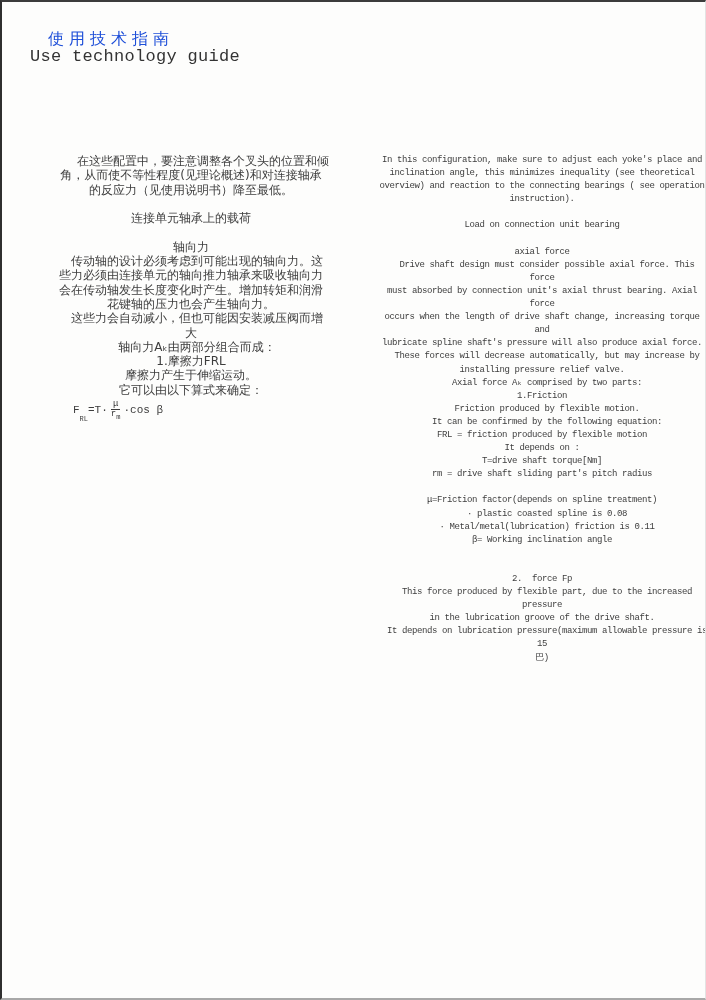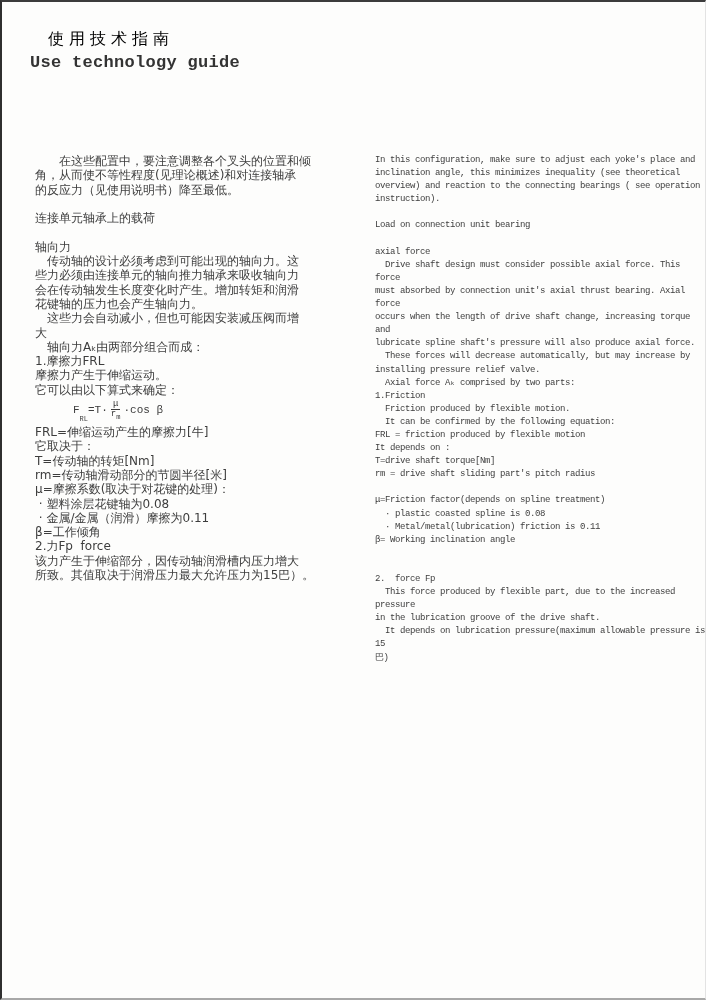--- a/index.html
+++ b/index.html
@@ -21,37 +21,37 @@
     overflow: hidden;
     color: #3a3a3a;
   }
   .title-zh {
     position: absolute;
     left: 46px;
     top: 27px;
     font-family: "DejaVu Serif", serif;
     font-size: 16px;
     letter-spacing: 5px;
-    color: #000000;
+    color: #1d4ed8;
     white-space: pre;
   }
   .title-en {
     position: absolute;
     left: 28px;
-    top: 51px;
+    top: 45px;
     font-family: "Liberation Mono", monospace;
     font-size: 17px;
     letter-spacing: 0.3px;
     color: #333;
     white-space: pre;
-    font-weight: bold;
   }
   .col {
     position: absolute;
     top: 152px;
+    text-align: center;
   }
   .col-left {
     left: 33px;
     width: 312px;
     font-family: "DejaVu Sans", sans-serif;
     font-size: 12px;
     line-height: 14.3px;
     color: #3d3d3d;
   }
   .col-right {
@@ -130,31 +130,20 @@
       <span>F</span>
         <sub>RL</sub>
         <span>=T·</span>
         <span class="frac">
           <span class="num">μ</span>
           <span class="den"><span>r</span><sub>m</sub></span>
         </span>
         <span>·cos β</span>
     </div>
 
-    <div class="textblock">FRL=伸缩运动产生的摩擦力[牛]
-它取决于：
-T=传动轴的转矩[Nm]
-rm=传动轴滑动部分的节圆半径[米]
-μ=摩擦系数(取决于对花键的处理)：
- · 塑料涂层花键轴为0.08
- · 金属/金属（润滑）摩擦为0.11
-β=工作倾角
-2.力Fp  force
-该力产生于伸缩部分，因传动轴润滑槽内压力增大
-所致。其值取决于润滑压力最大允许压力为15巴）。</div>
   </div>
 
   <div class="col col-right">
     <div class="textblock">In this configuration, make sure to adjust each yoke's place and
 inclination angle, this minimizes inequality (see theoretical
 overview) and reaction to the connecting bearings ( see operation
 instruction).
 
 Load on connection unit bearing
 

